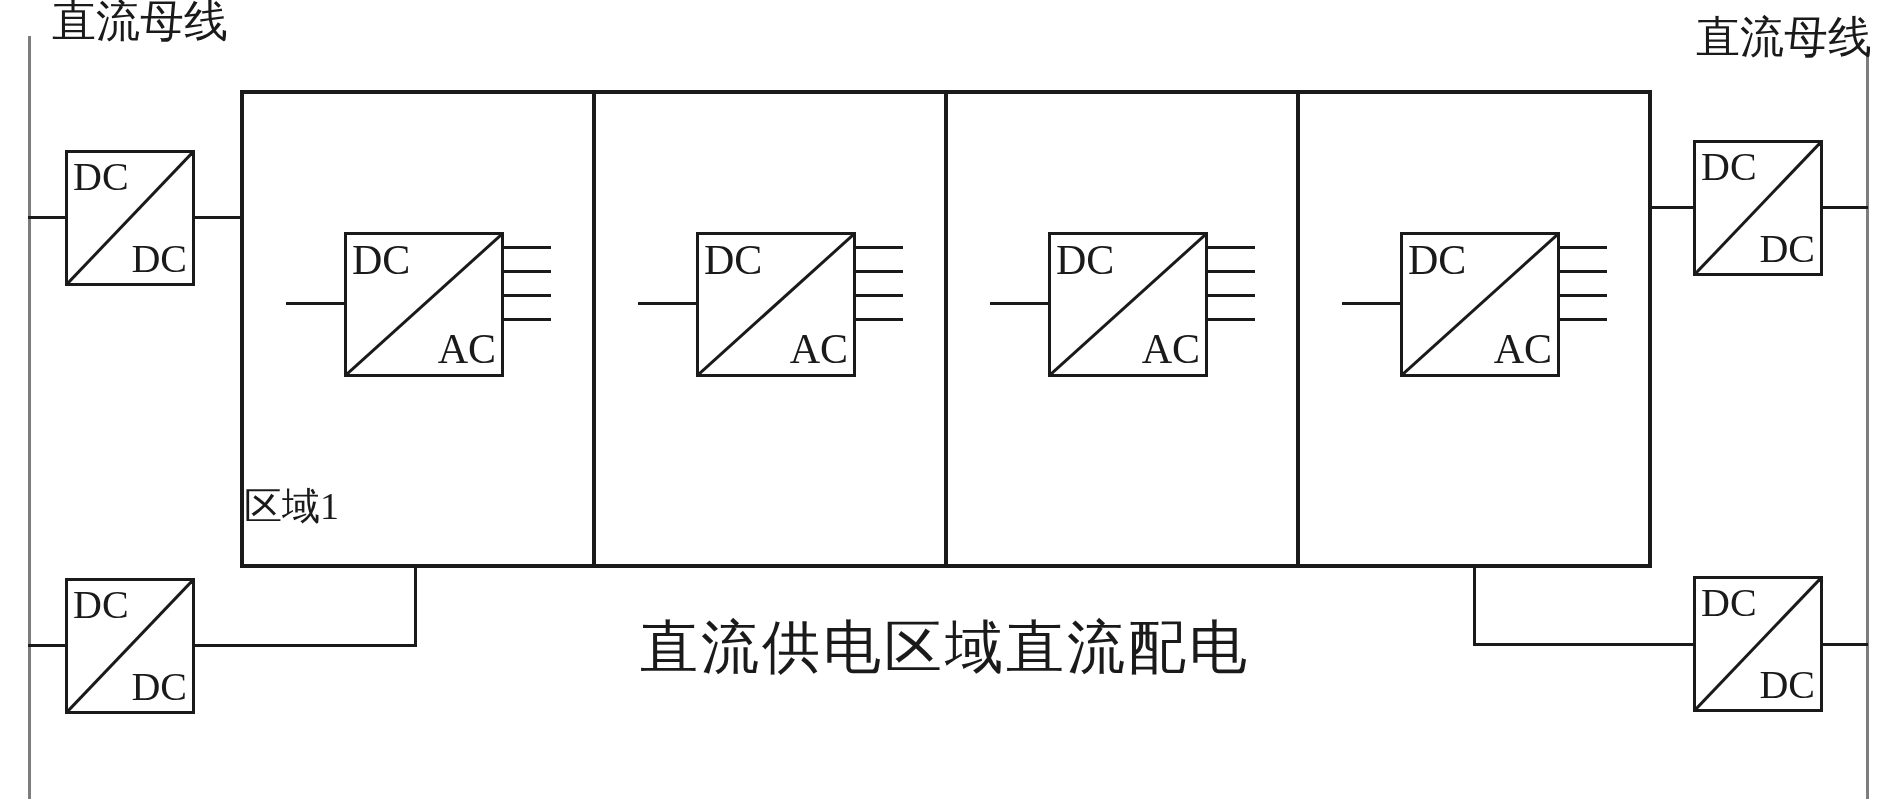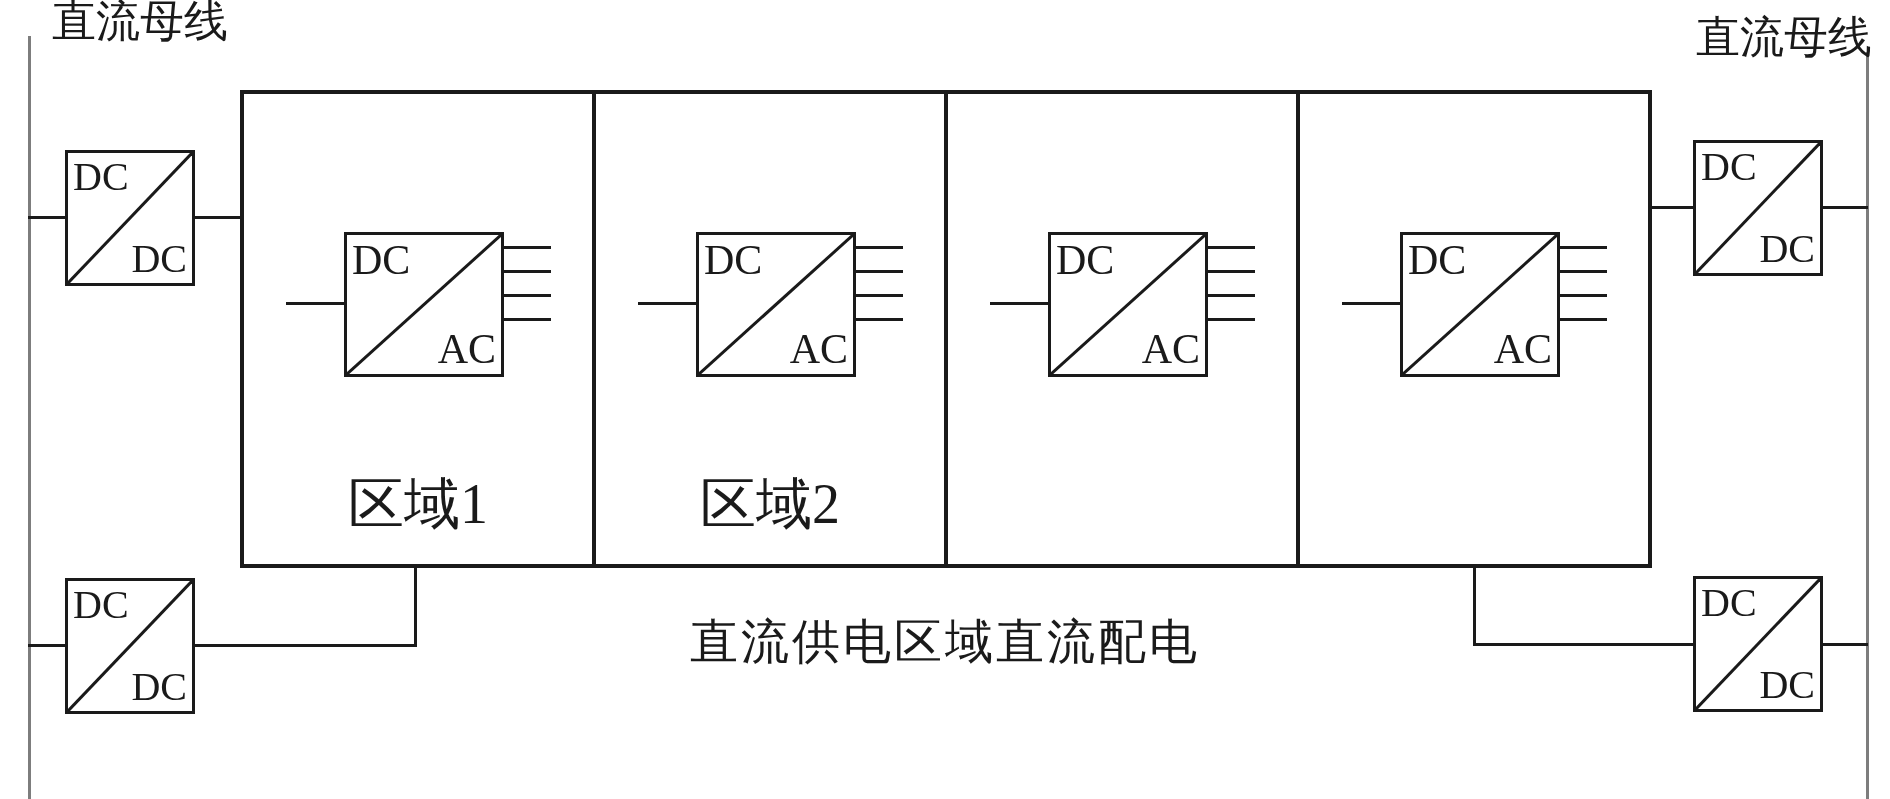--- a/index.html
+++ b/index.html
@@ -46,25 +46,25 @@
   .inv-box { position:absolute; left:58px; top:0; width:160px; height:145px;
              border:3px solid #1a1a1a; background:#ffffff; }
   .inv-box .lbl { font-size:42px; }
   .out-lines { position:absolute; left:218px; top:0; width:47px; height:145px; }
   .out { position:absolute; left:0; width:47px; height:3px; background:#1a1a1a; }
   .out:nth-child(1){ top:14px; }
   .out:nth-child(2){ top:38px; }
   .out:nth-child(3){ top:62px; }
   .out:nth-child(4){ top:86px; }
 
-  .zone-label { position:absolute; left:0; top:380px; width:100%; text-align:center;
-                font-size:56px; line-height:1.1; }
+  .zone-label { position:absolute; left:0; top:392px; width:100%; 
+                font-size:38px; line-height:1.1; }
 
   .caption { position:absolute; left:0; top:616px; width:100%; text-align:center;
-             font-size:48px; letter-spacing:3px; line-height:1.1; }
+             font-size:58px; letter-spacing:3px; line-height:1.1; }
 </style>
 </head>
 <body>
 
 <div class="canvas">
 
   <div class="bus-line bus-left"></div>
   <div class="bus-line bus-right"></div>
   <div class="bus-label bus-label-left">直流母线</div>
   <div class="bus-label bus-label-right">直流母线</div>
@@ -144,21 +144,20 @@
           <span class="lbl tl">DC</span>
           <span class="lbl br">AC</span>
         </div>
         <div class="out-lines">
           <div class="out"></div>
           <div class="out"></div>
           <div class="out"></div>
           <div class="out"></div>
         </div>
       </div>
-      <div class="zone-label">区域2</div>
     </div>
 
     <div class="zone">
       <div class="unit">
         <div class="in-line"></div>
         <div class="inv-box">
           <svg class="diag" preserveAspectRatio="none">
               <line x1="0" y1="100%" x2="100%" y2="0" stroke="#1a1a1a" stroke-width="3"></line>
             </svg>
           <span class="lbl tl">DC</span>

